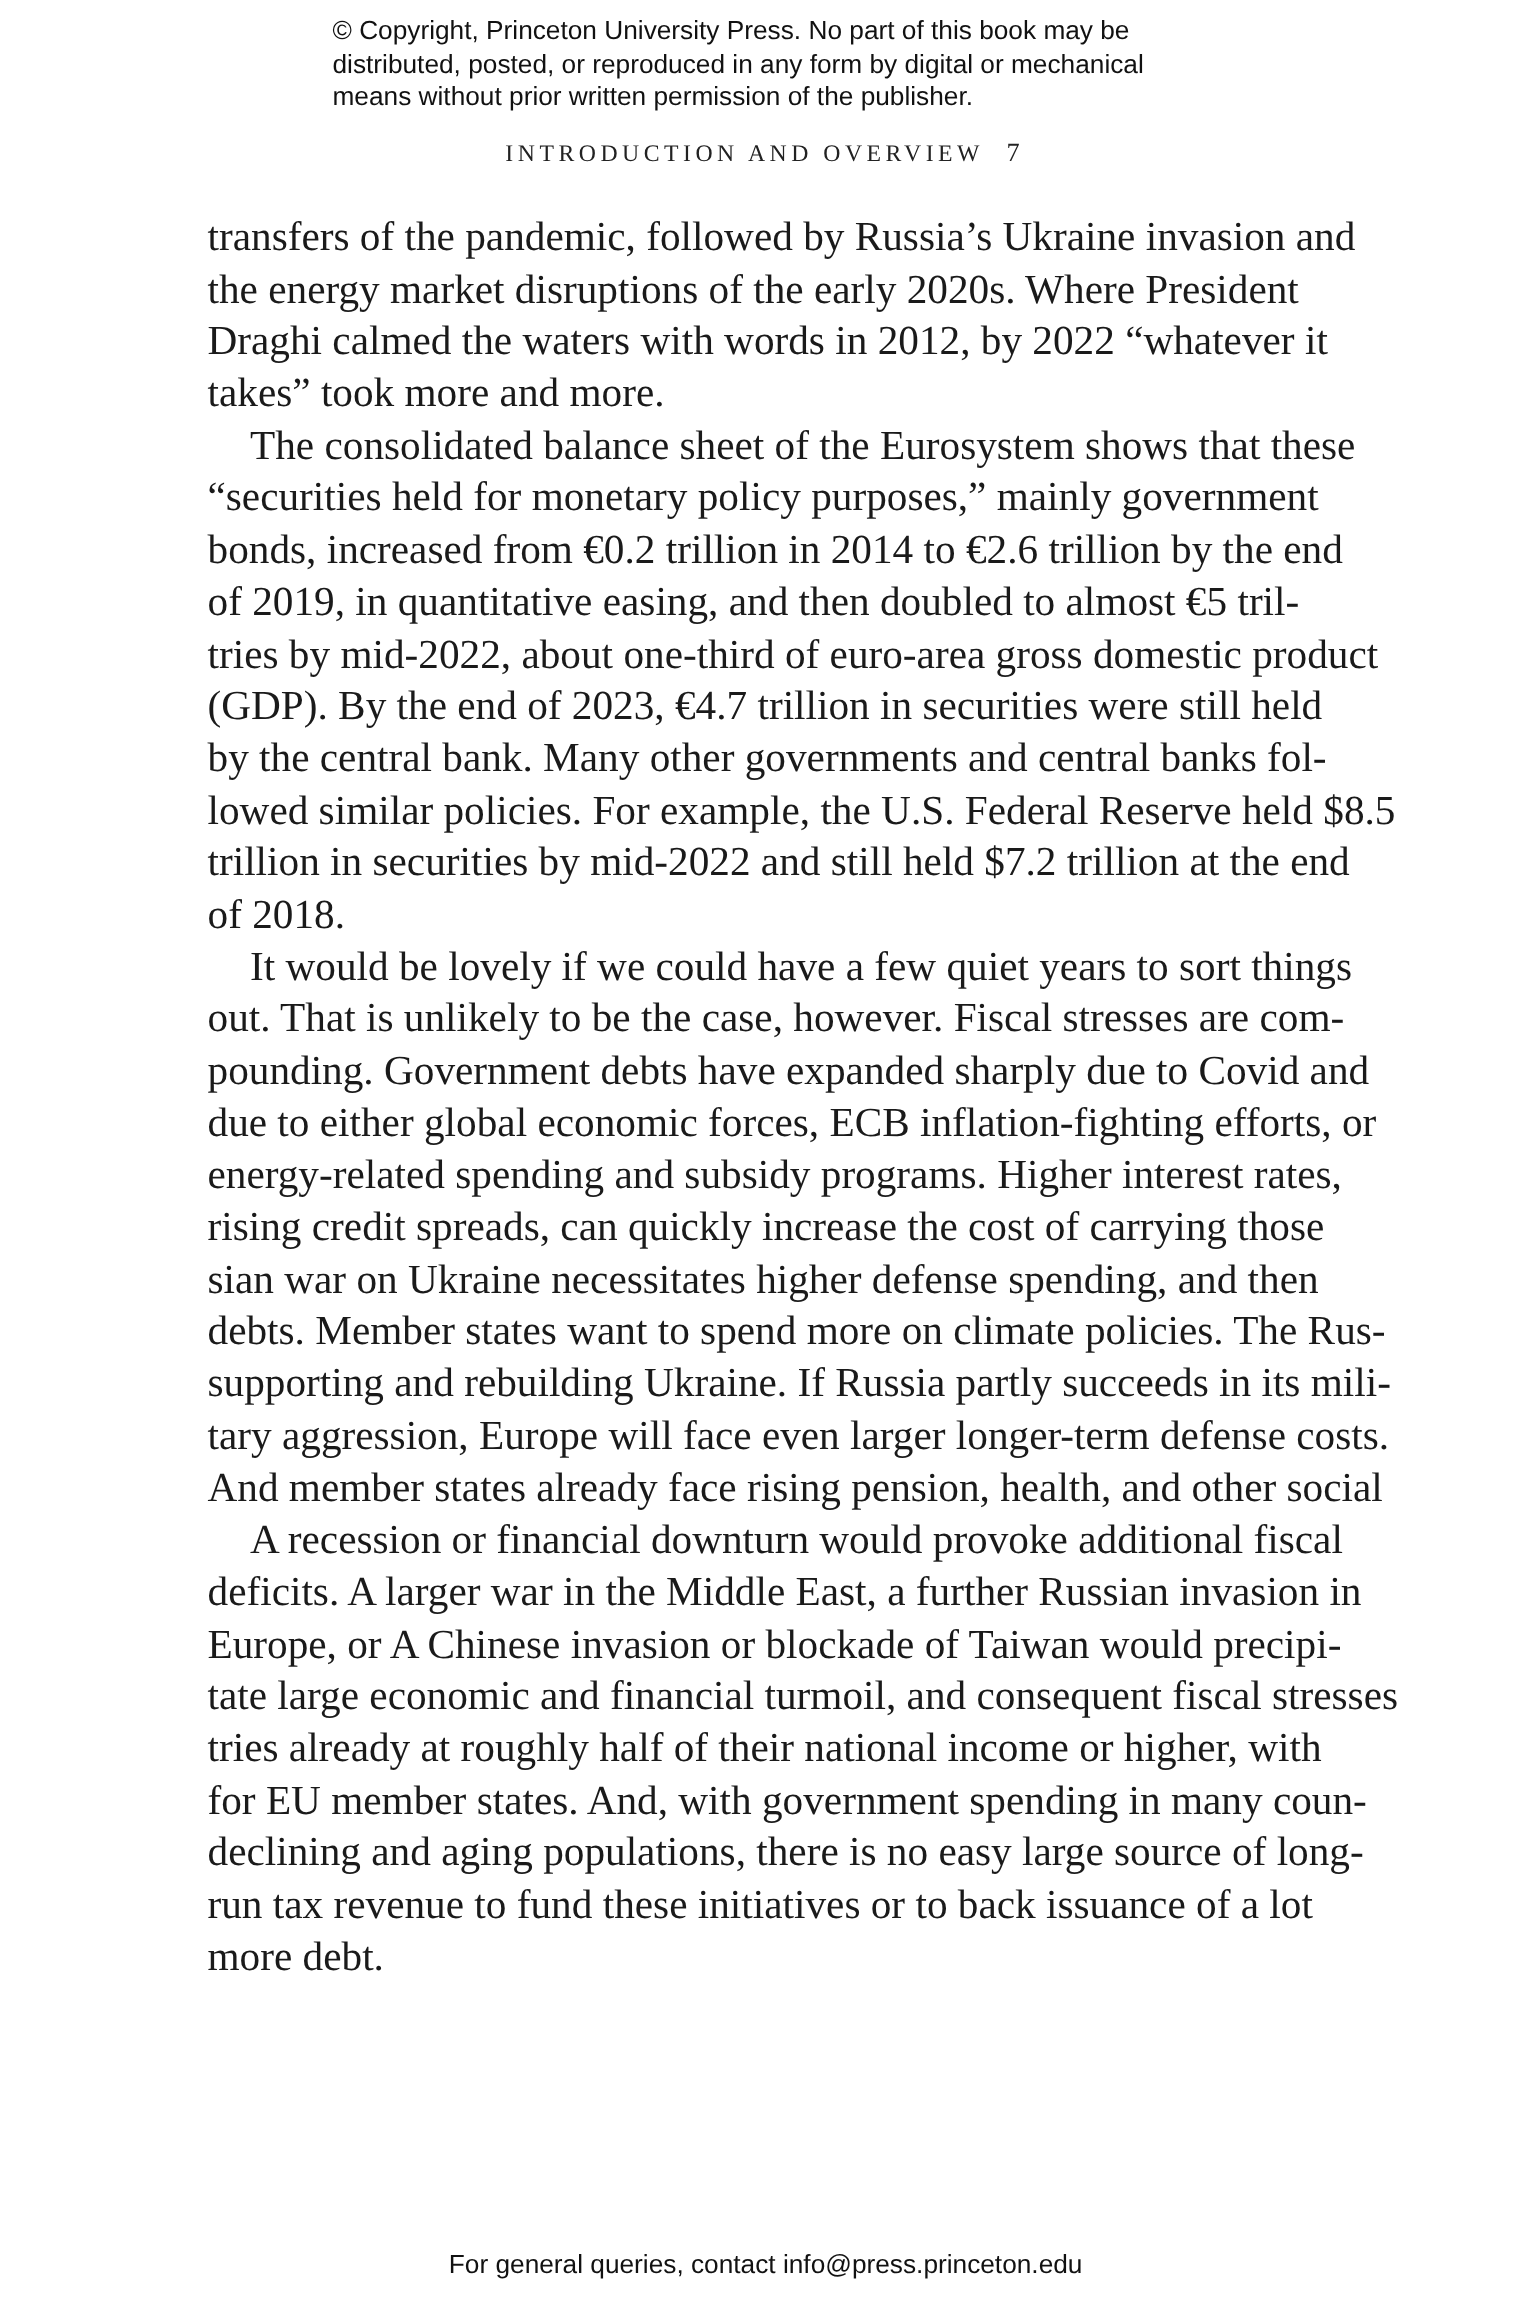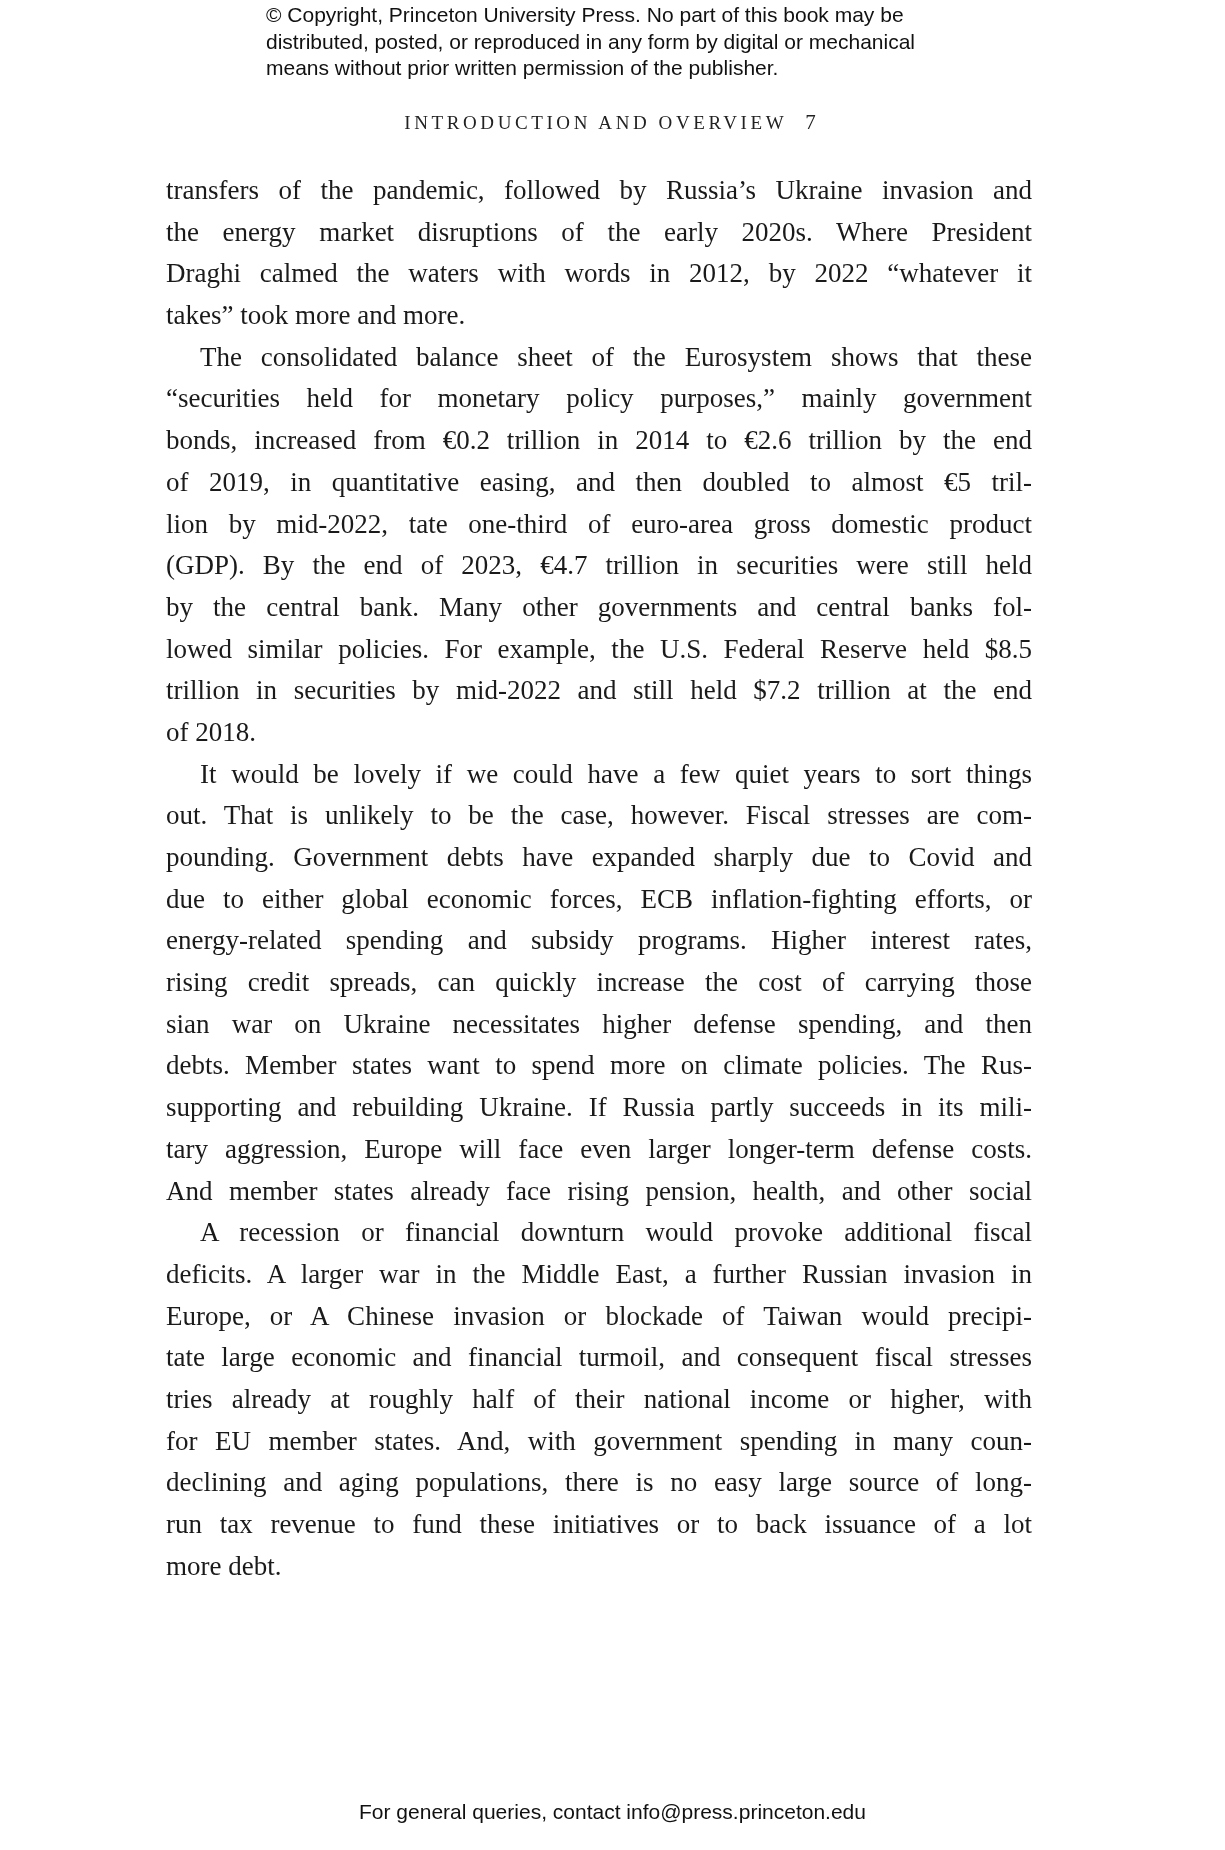--- a/index.html
+++ b/index.html
@@ -1,31 +1,31 @@
 <!DOCTYPE html>
 <html><head>
 <meta charset="utf-8">
 <style>
   html, body { margin: 0; padding: 0; background: #ffffff; }
   body { width: 1225px; height: 1850px; position: relative; overflow: hidden; color: #1a1a1a; }
   .copyright {
-    position: absolute; left: 266px; top: 2px; width: 700px;
+    position: absolute; left: 266px; top: 12px; width: 700px;
     font-family: "Liberation Sans", sans-serif; font-size: 21px; line-height: 26.5px; color: #111;
   }
   .copyright .cl { display: block; white-space: nowrap; }
   .running-head {
     position: absolute; left: 370px; top: 110px; width: 480px;
     font-family: "Liberation Serif", serif; font-size: 19px; letter-spacing: 3.6px; color: #222;
     white-space: nowrap;
     text-align: center;
   }
   .running-head .pg { margin-left: 18px; letter-spacing: 0; font-size: 21px; }
   .body-text {
     position: absolute; left: 166px; top: 170px; width: 866px;
-    font-family: "Liberation Serif", serif; font-size: 27px; line-height: 41.7px; color: #1a1a1a;
+    font-family: "Liberation Serif", serif; font-size: 33px; line-height: 41.7px; color: #1a1a1a;
   }
   .line {
     display: block; height: 41.7px; white-space: nowrap;
     text-align: justify; text-align-last: justify;
   }
   .line.last { text-align-last: left; }
   .line.indent { padding-left: 34px; }
   .footer {
     position: absolute; left: 0; top: 1800px; width: 1225px; text-align: center;
     font-family: "Liberation Sans", sans-serif; font-size: 21px; color: #111;
@@ -51,21 +51,21 @@
     <span class="line">the energy market disruptions of the early 2020s. Where President</span>
     <span class="line">Draghi calmed the waters with words in 2012, by 2022 “whatever it</span>
     <span class="line last">takes” took more and more.</span>
   </div>
 
   <div>
     <span class="line indent">The consolidated balance sheet of the Eurosystem shows that these</span>
     <span class="line">“securities held for monetary policy purposes,” mainly government</span>
     <span class="line">bonds, increased from €0.2 trillion in 2014 to €2.6 trillion by the end</span>
     <span class="line">of 2019, in quantitative easing, and then doubled to almost €5 tril-</span>
-    <span class="line">lion by mid-2022, tate one-third of euro-area gross domestic product</span>
+    <span class="line">tries by mid-2022, about one-third of euro-area gross domestic product</span>
     <span class="line">(GDP). By the end of 2023, €4.7 trillion in securities were still held</span>
     <span class="line">by the central bank. Many other governments and central banks fol-</span>
     <span class="line">lowed similar policies. For example, the U.S. Federal Reserve held $8.5</span>
     <span class="line">trillion in securities by mid-2022 and still held $7.2 trillion at the end</span>
     <span class="line last">of 2018.</span>
   </div>
 
   <div>
     <span class="line indent">It would be lovely if we could have a few quiet years to sort things</span>
     <span class="line">out. That is unlikely to be the case, however. Fiscal stresses are com-</span>

